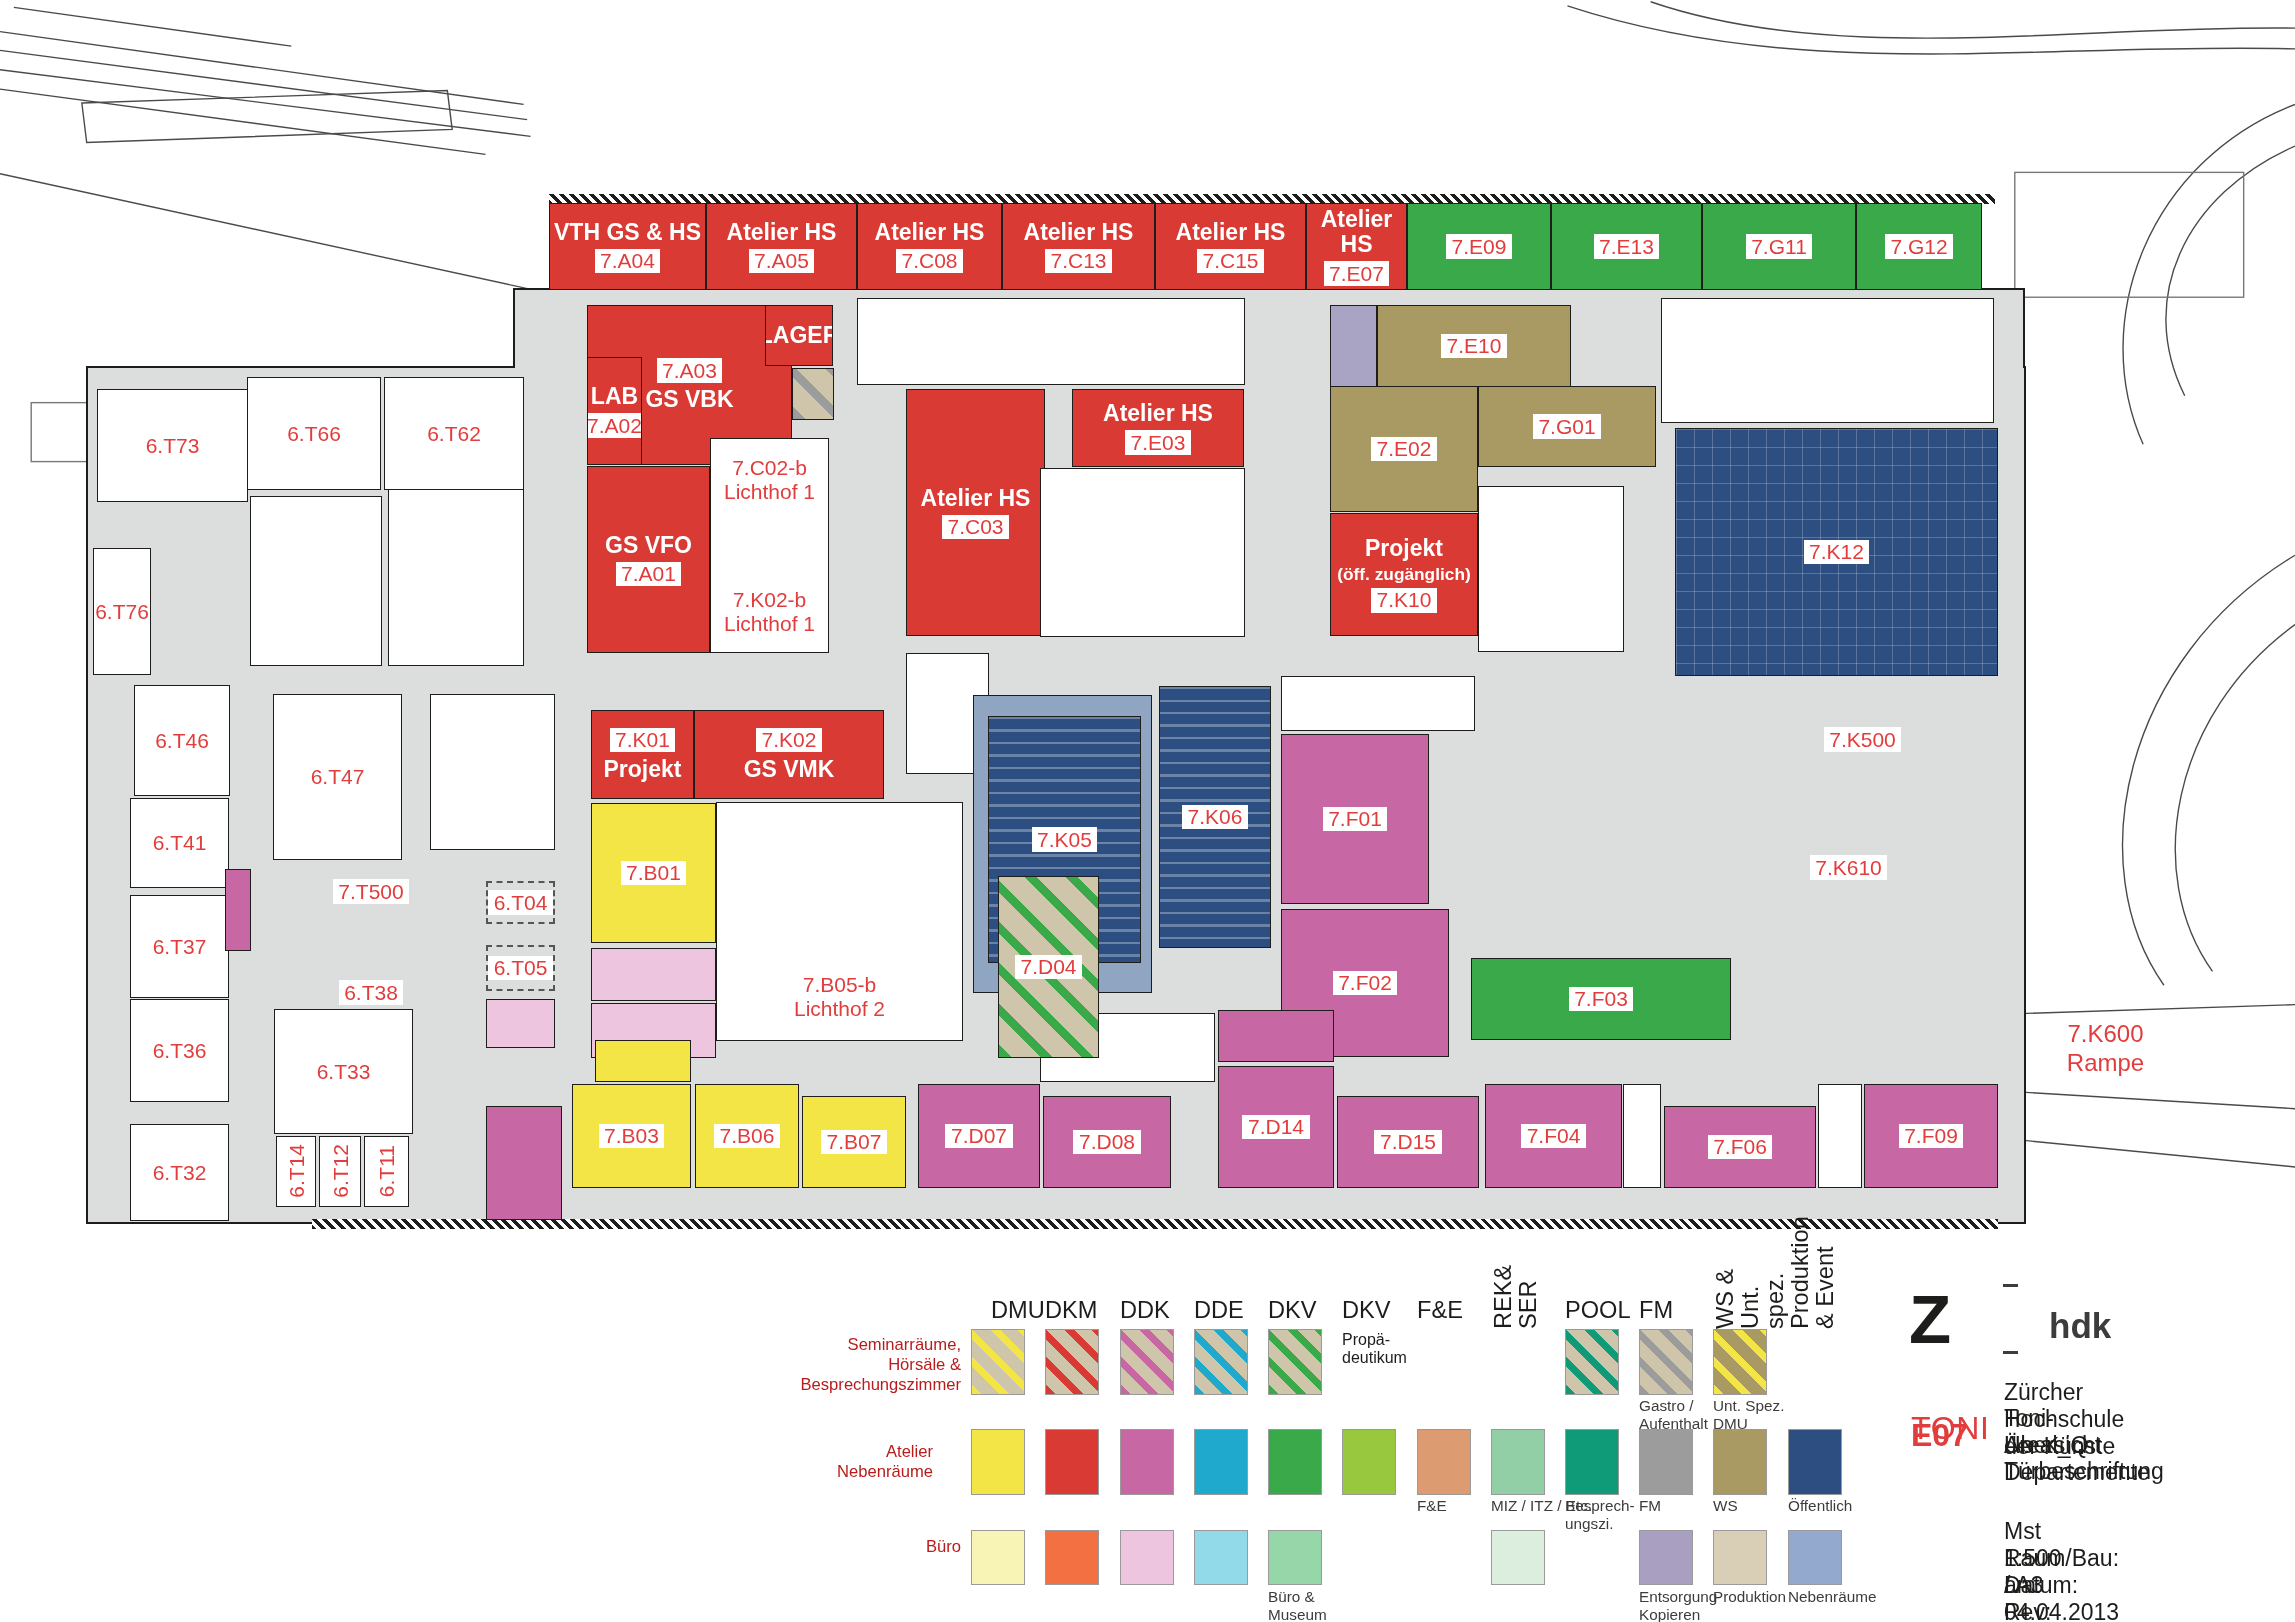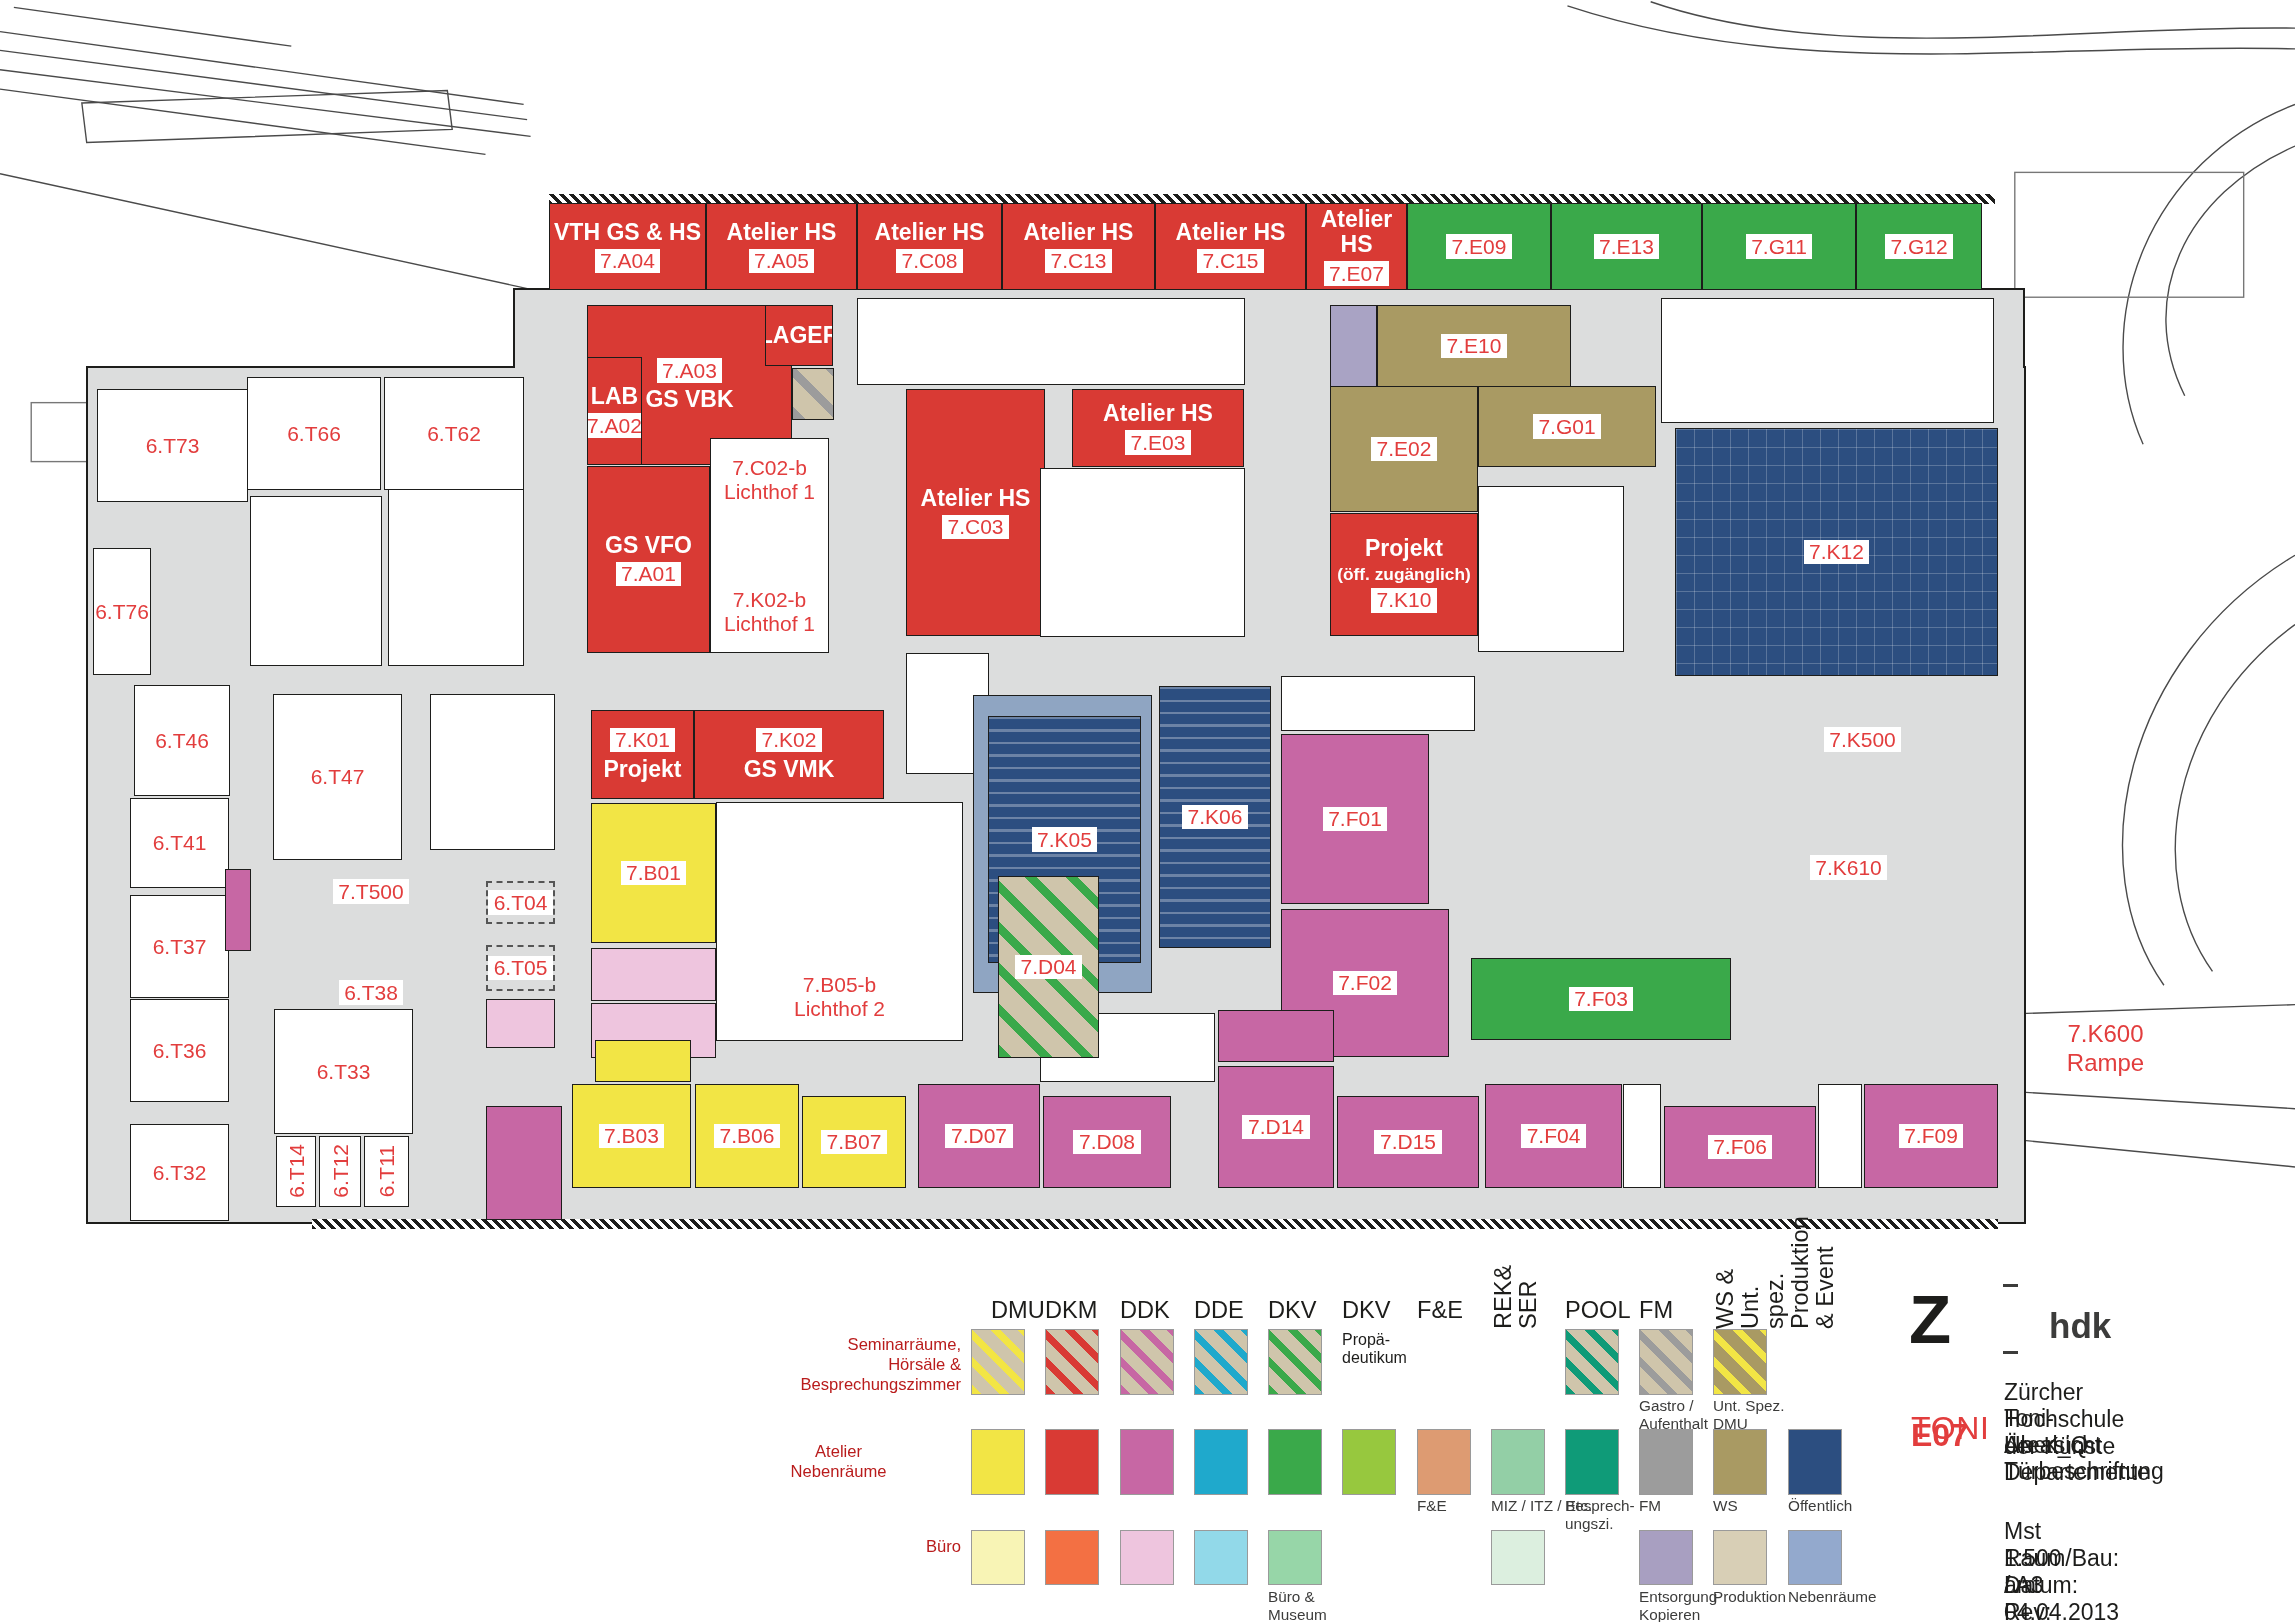--- a/index.html
+++ b/index.html
@@ -309,21 +309,21 @@
       </div>
       <div class="room label-only" style="left: 291px; top: 968px; width: 160px; height: 49px;">
         <div class="chip">6.T38</div>
       </div>
     </div>
 
   <div id="legend">
       <div class="lg-rowlabel" style="left: 732px; top: 1335px;">Seminarräume,
 Hörsäle &amp;
 Besprechungszimmer</div>
-      <div class="lg-rowlabel" style="left: 724px; top: 1442px; text-align: center;">Atelier
+      <div class="lg-rowlabel" style="left: 704px; top: 1442px;">Atelier
 Nebenräume</div>
       <div class="lg-rowlabel" style="left: 732px; top: 1537px;">Büro</div>
       <div class="lg-col" style="left: 971px; top: 1249px;">
         <div class="lg-header" style="top: 49px; margin-left: 20px;">DMU</div>
         <div class="lg-sw" style="top: 80px; height: 66px; background: repeating-linear-gradient(45deg, rgb(242, 229, 69) 0px, rgb(242, 229, 69) 7px, rgb(207, 197, 171) 7px, rgb(207, 197, 171) 19.4px);"></div>
         <div class="lg-sw" style="top: 180px; height: 66px; background: rgb(242, 229, 69);"></div>
         <div class="lg-sw" style="top: 281px; height: 55px; background: rgb(248, 244, 181);"></div>
       </div>
       <div class="lg-col" style="left: 1045px; top: 1249px;">
         <div class="lg-header" style="top: 49px;">DKM</div>

